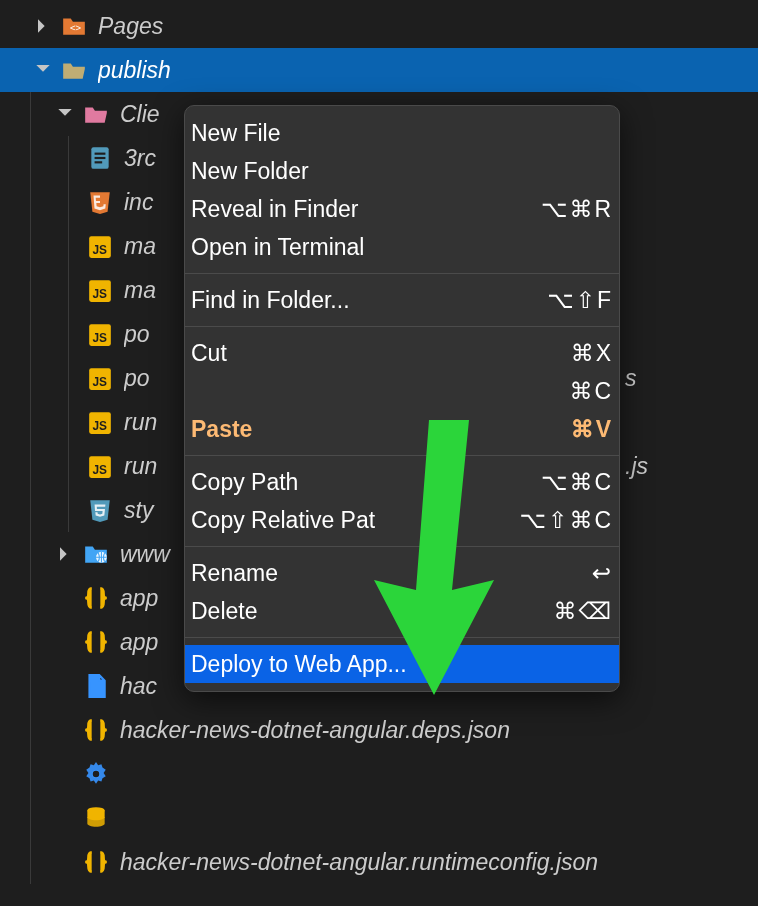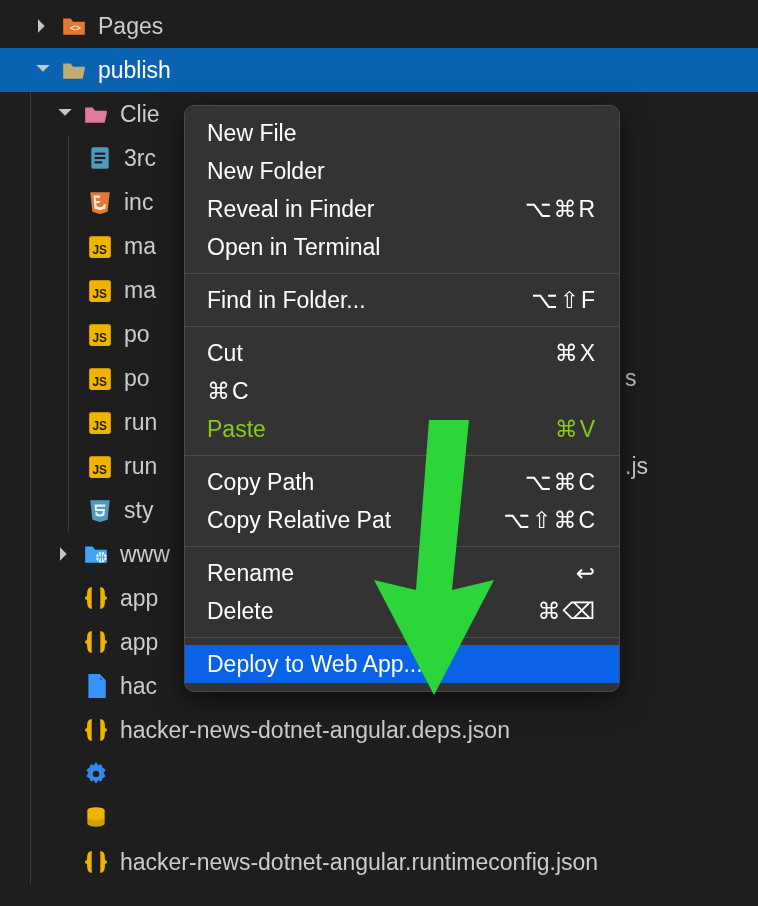--- a/index.html
+++ b/index.html
@@ -12,20 +12,21 @@
     height: 906px;
     overflow: hidden;
     position: relative;
   }
   .tree { padding-top: 4px; }
   .row {
     display: flex;
     align-items: center;
     height: 44px;
     white-space: nowrap;
+    font-style: italic;
   }
   .row.selected {
     background: #0a63b0;
     color: #ffffff;
   }
   .indent-guide {
     display: inline-block;
     width: 30px;
     height: 100%;
     flex: 0 0 auto;
@@ -70,26 +71,27 @@
     background: #333333;
     border: 1px solid #4a4a4a;
     border-radius: 10px;
     box-shadow: 0 8px 30px rgba(0,0,0,0.6);
     padding: 8px 0;
     z-index: 20;
   }
   .ctx-item {
     display: flex;
     align-items: center;
-    padding: 6px 22px;
+    padding: 6px 6px;
     height: 38px;
     color: #ffffff;
     font-size: 23px;
-  }
-  .ctx-item.disabled { color: #84cc16; }
+    justify-content: flex-end;
+  }
+  .ctx-item.disabled { color: #fdba74; font-weight: bold; }
   .ctx-item.highlight {
     background: #0a63e6;
   }
   .ctx-label { flex: 1 1 auto; }
   .ctx-short {
     flex: 0 0 auto;
     font-size: 23px;
     letter-spacing: 2px;
     font-family: -apple-system, sans-serif;
   }

